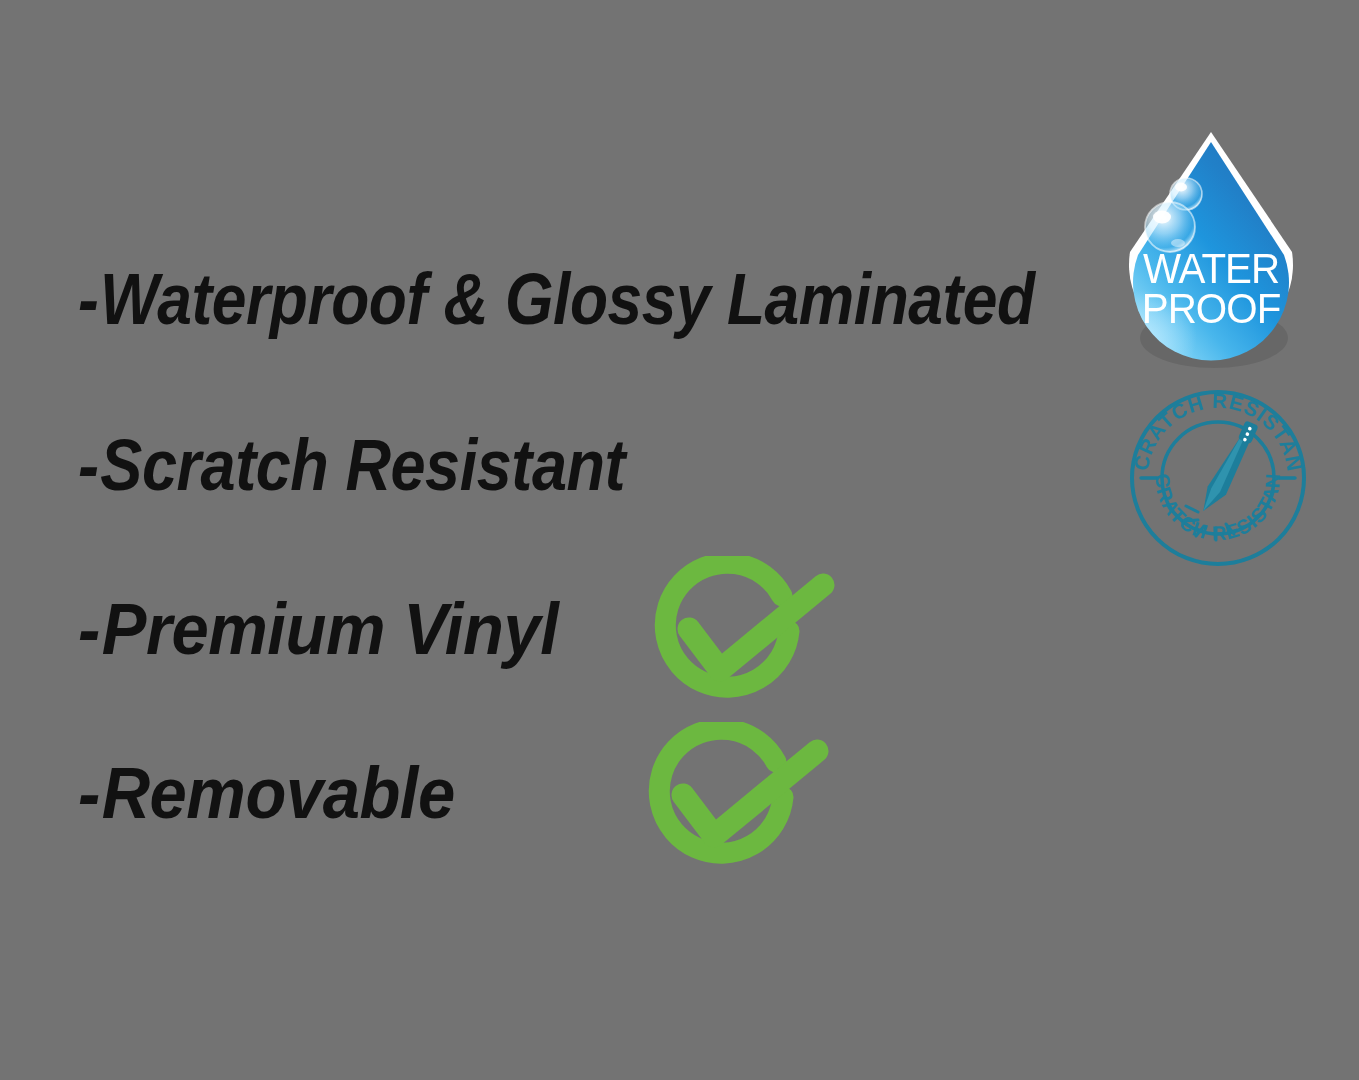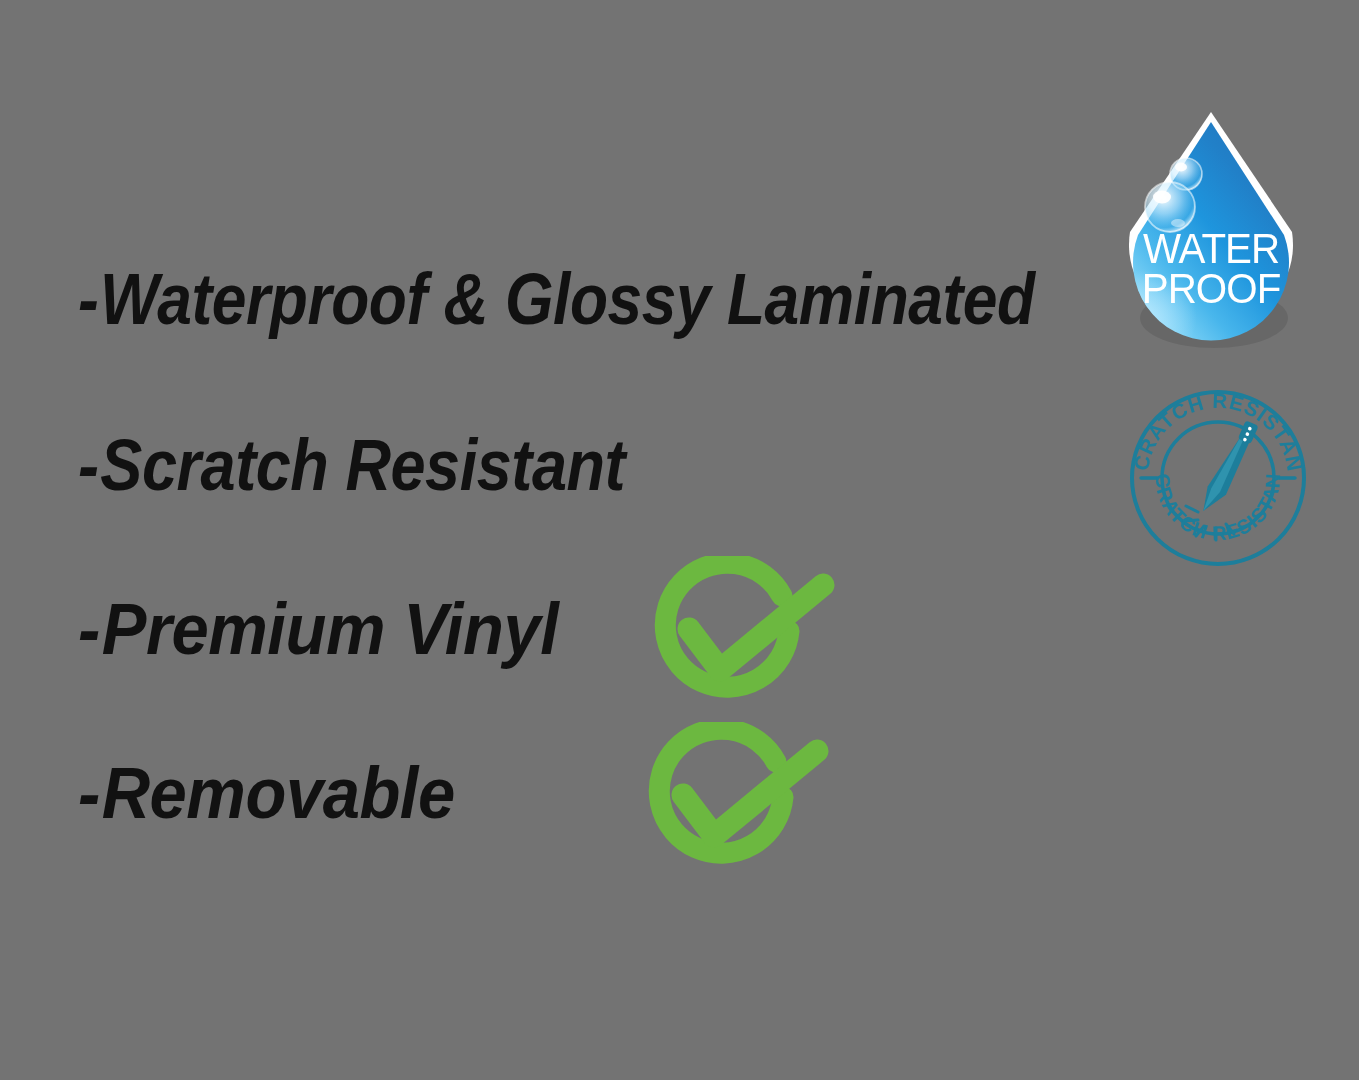--- a/index.html
+++ b/index.html
@@ -56,21 +56,21 @@
     top: 752px;
     font-size: 72px;
     transform: scaleX(0.93);
     transform-origin: left center;
   }
 
   
   .droplet-badge {
     position: absolute;
     left: 1104px;
-    top: 104px;
+    top: 124px;
     width: 214px;
     height: 252px;
   }
   .droplet-badge svg { display: block; }
 
   
   .scratch-badge {
     position: absolute;
     left: 1126px;
     top: 386px;

